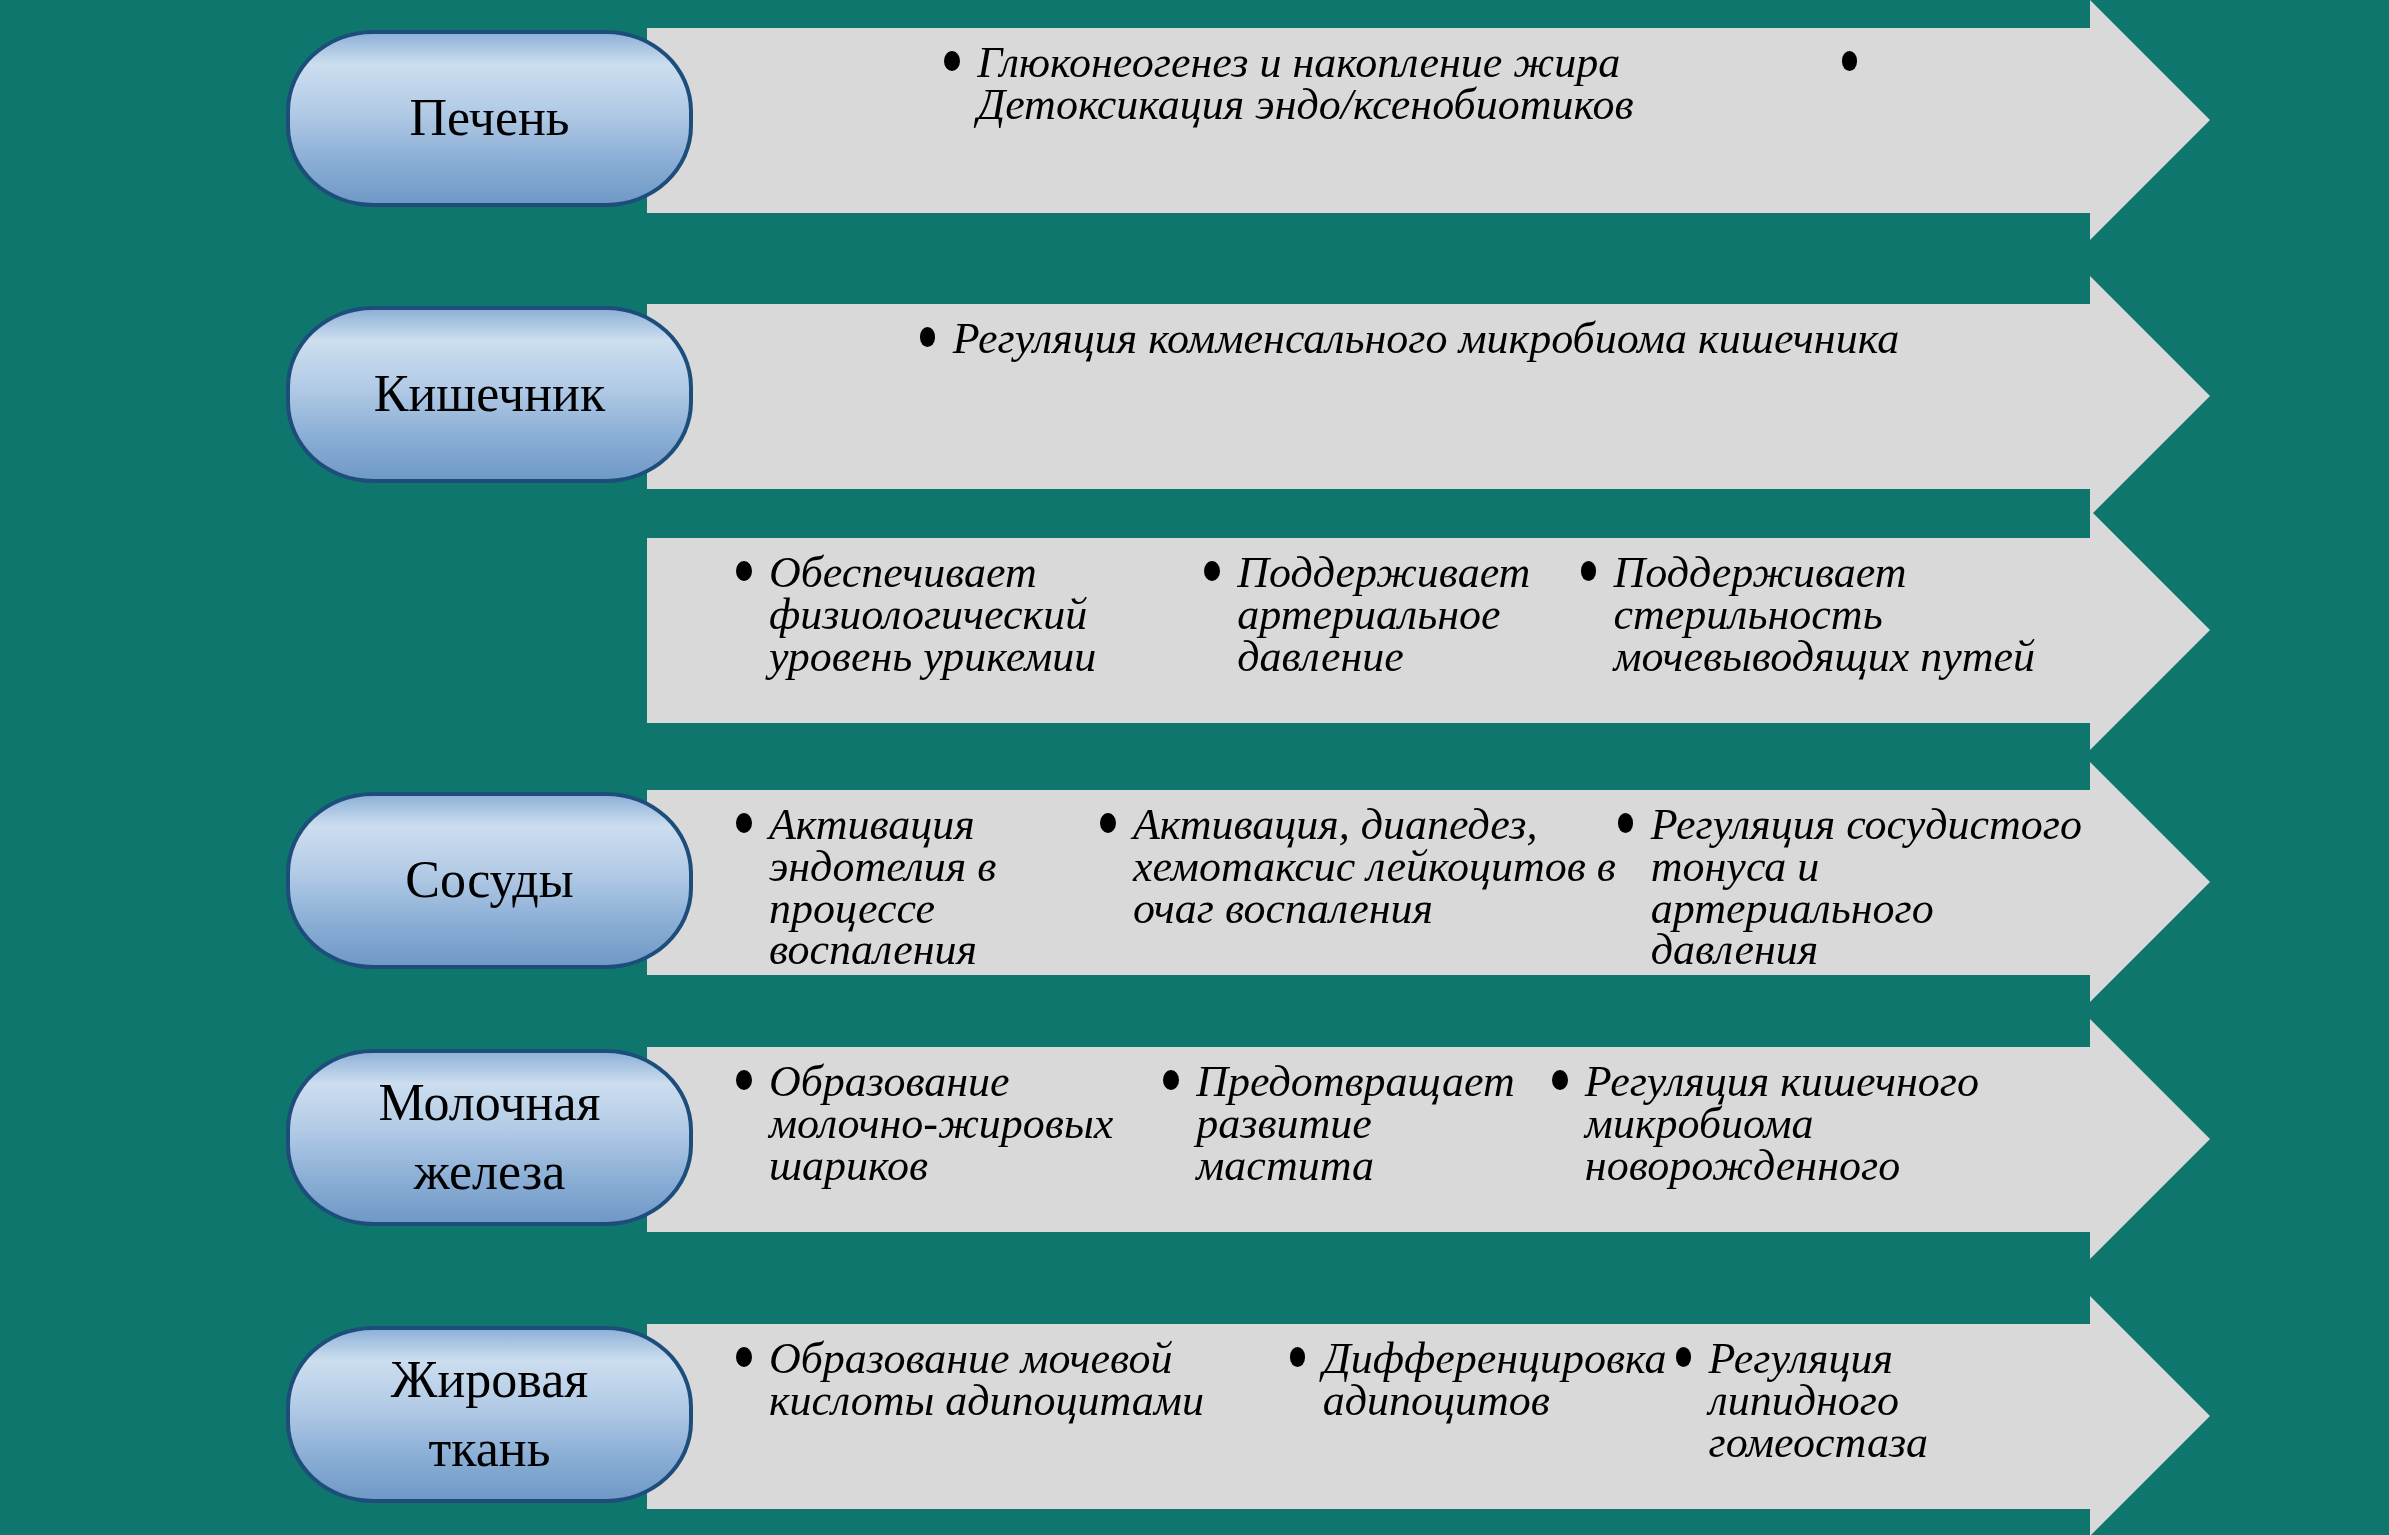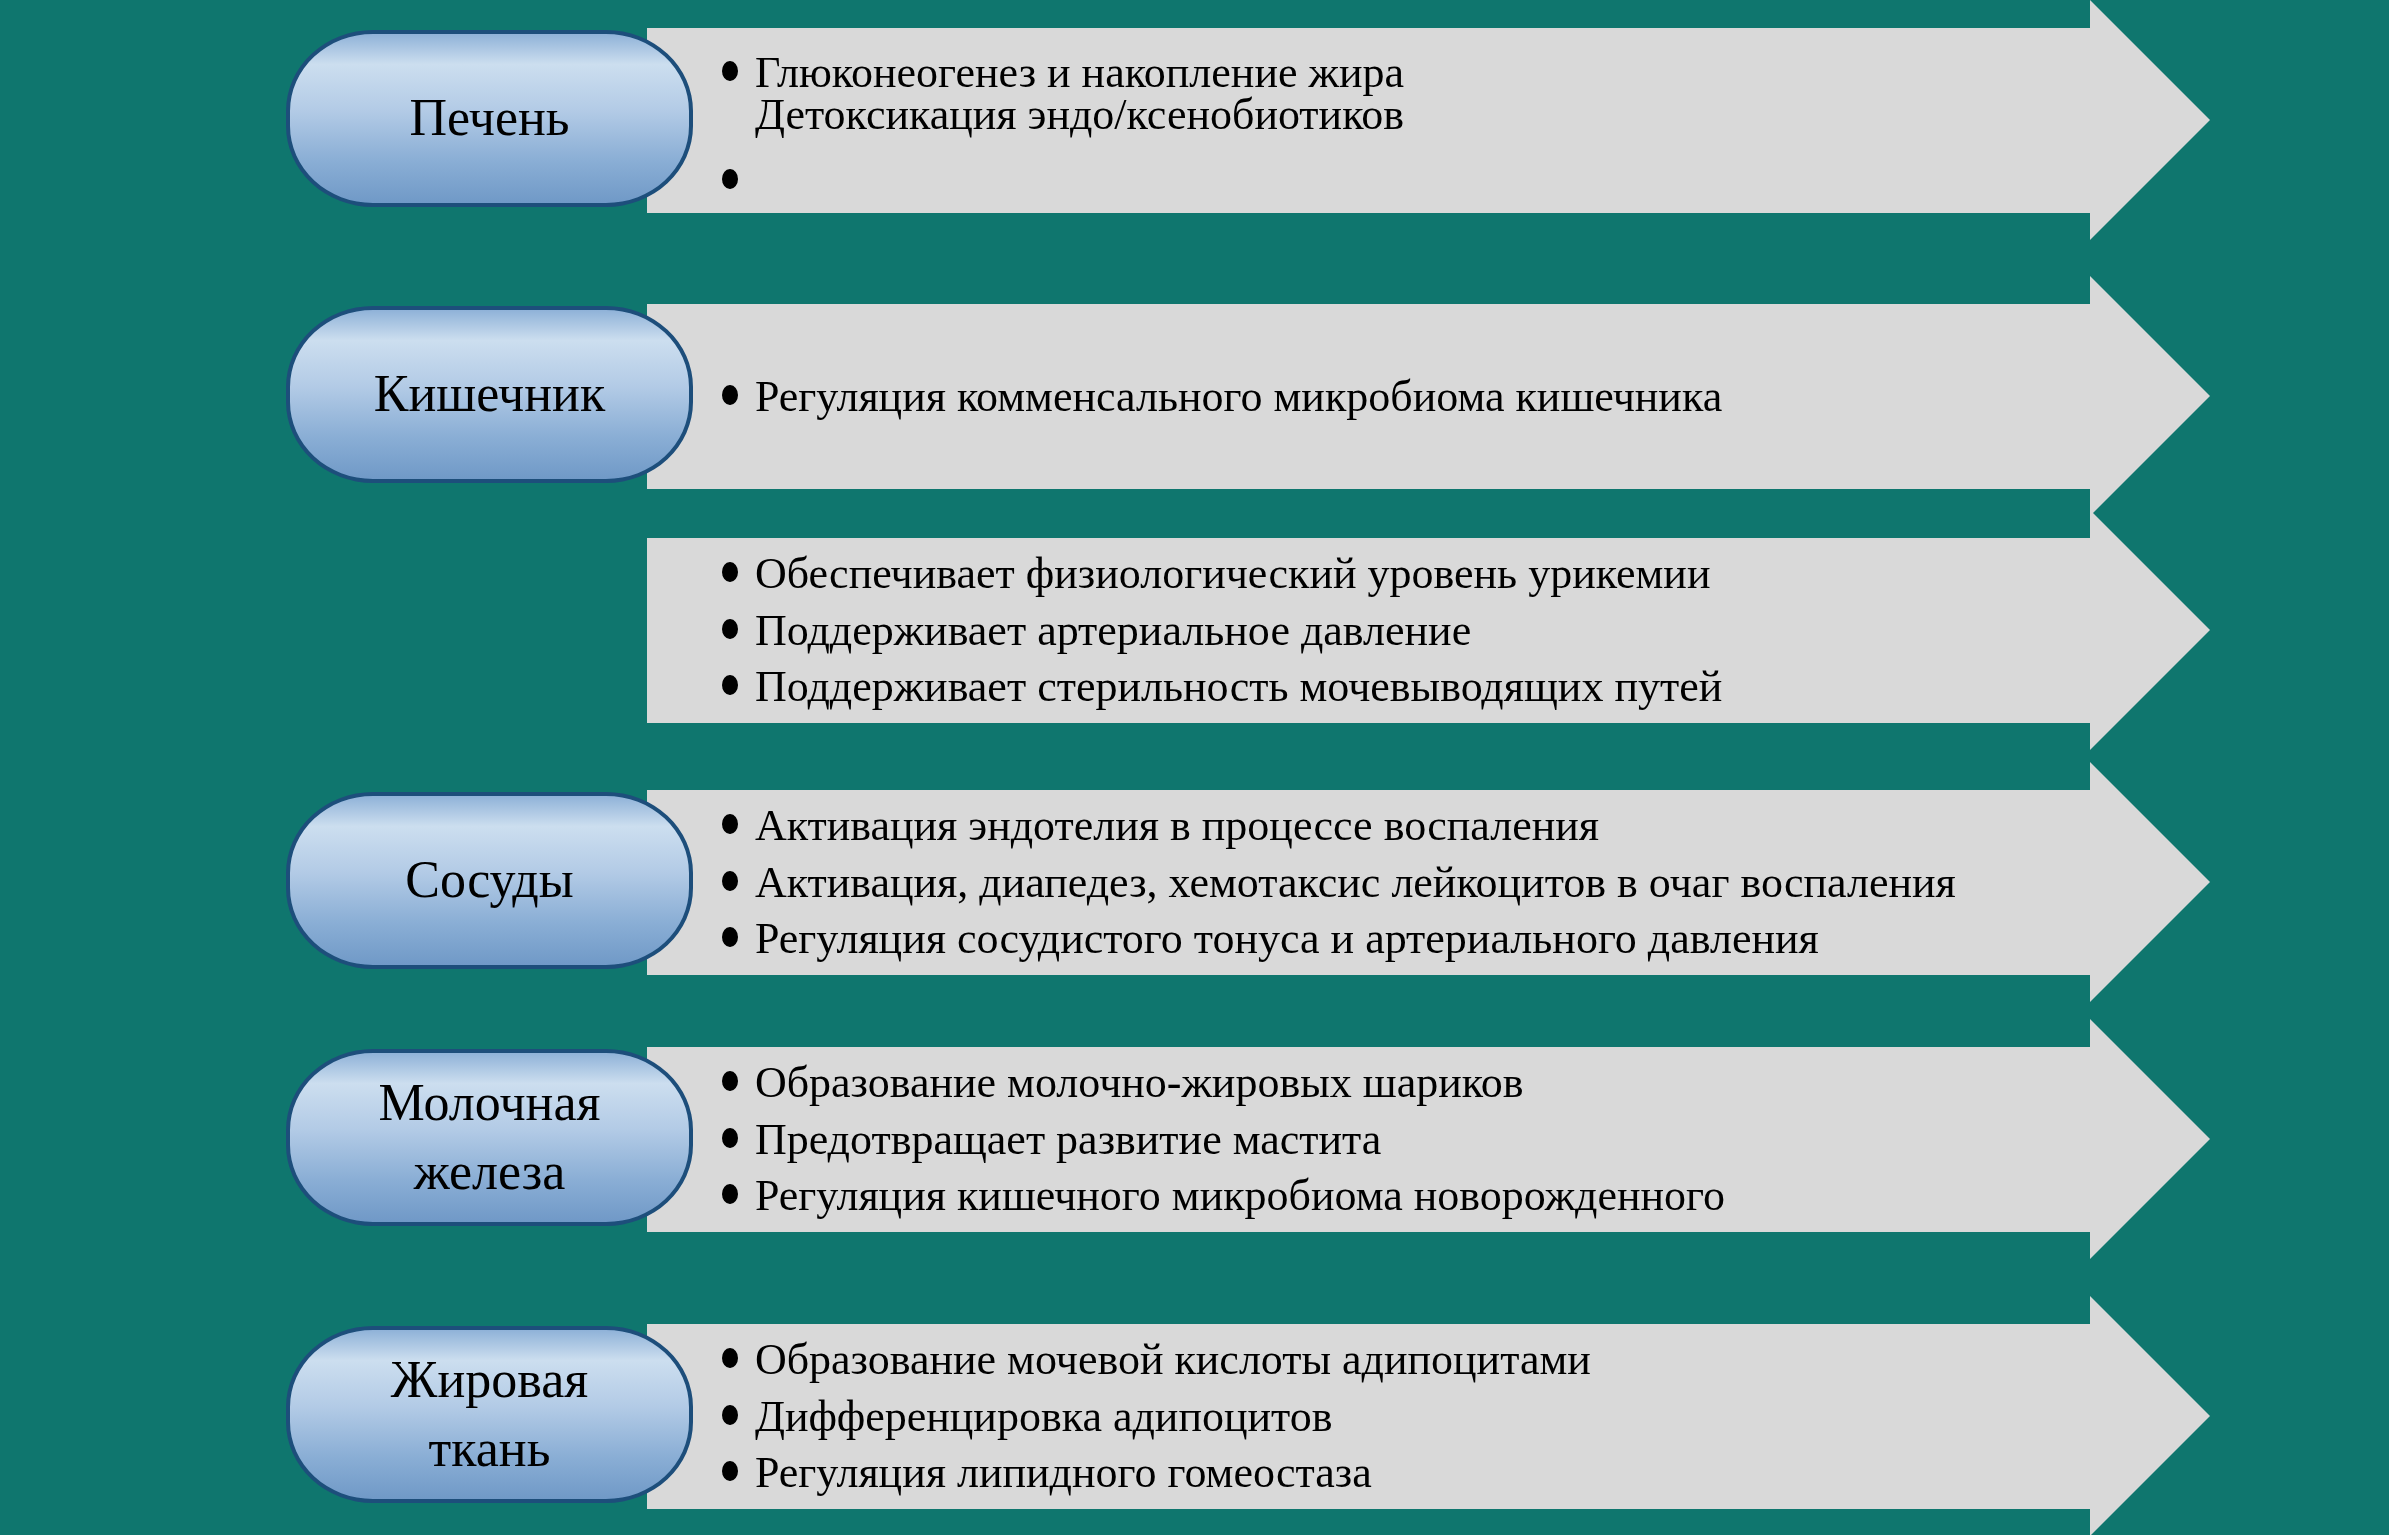--- a/index.html
+++ b/index.html
@@ -75,26 +75,27 @@
     line-height:1.32;
     color:var(--text);
   }
   .pill-line{display:block;}
   ul.bullets{
     position:absolute;
     left:722px;
     top:0;
     height:100%;
     width:1347px;
-    margin:0;
+    margin:14px;
     padding:0;
     list-style:none;
     display:flex;
-    flex-direction:column;
+    flex-direction:row;
     justify-content:space-evenly;
+    font-style:italic;
   }
   li.bullet{
     display:flex;
     align-items:flex-start;
     font-size:44px;
     line-height:0.95;
     color:var(--text);
   }
   .dot{
     flex:none;

